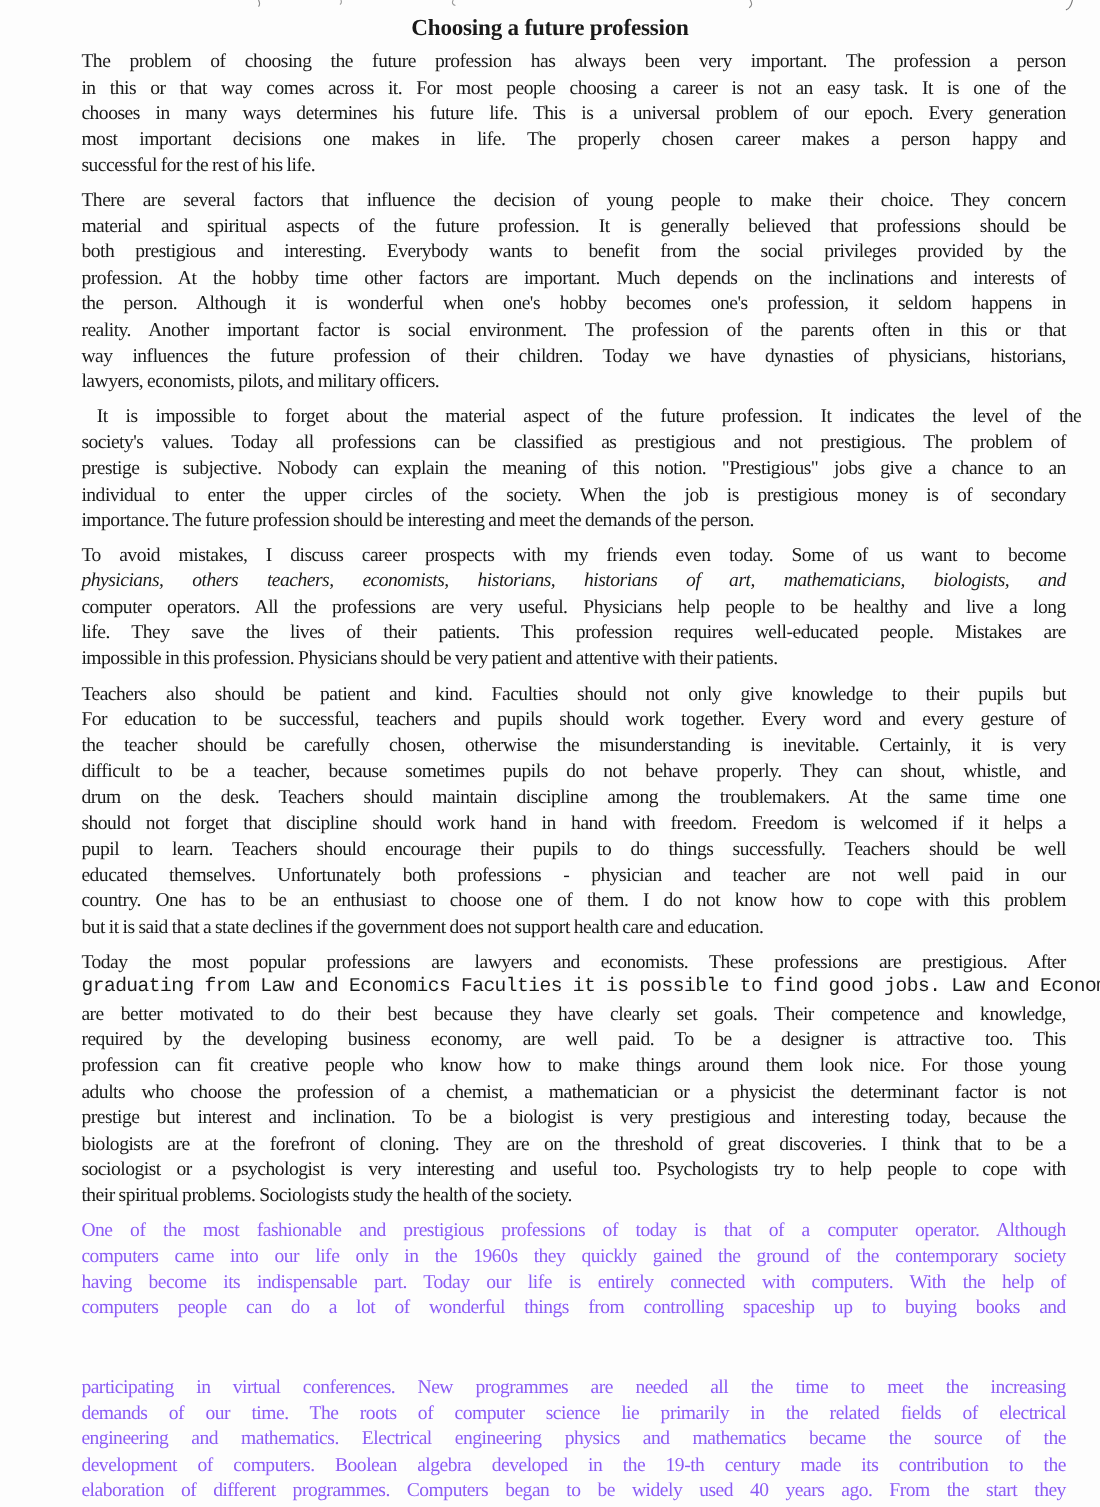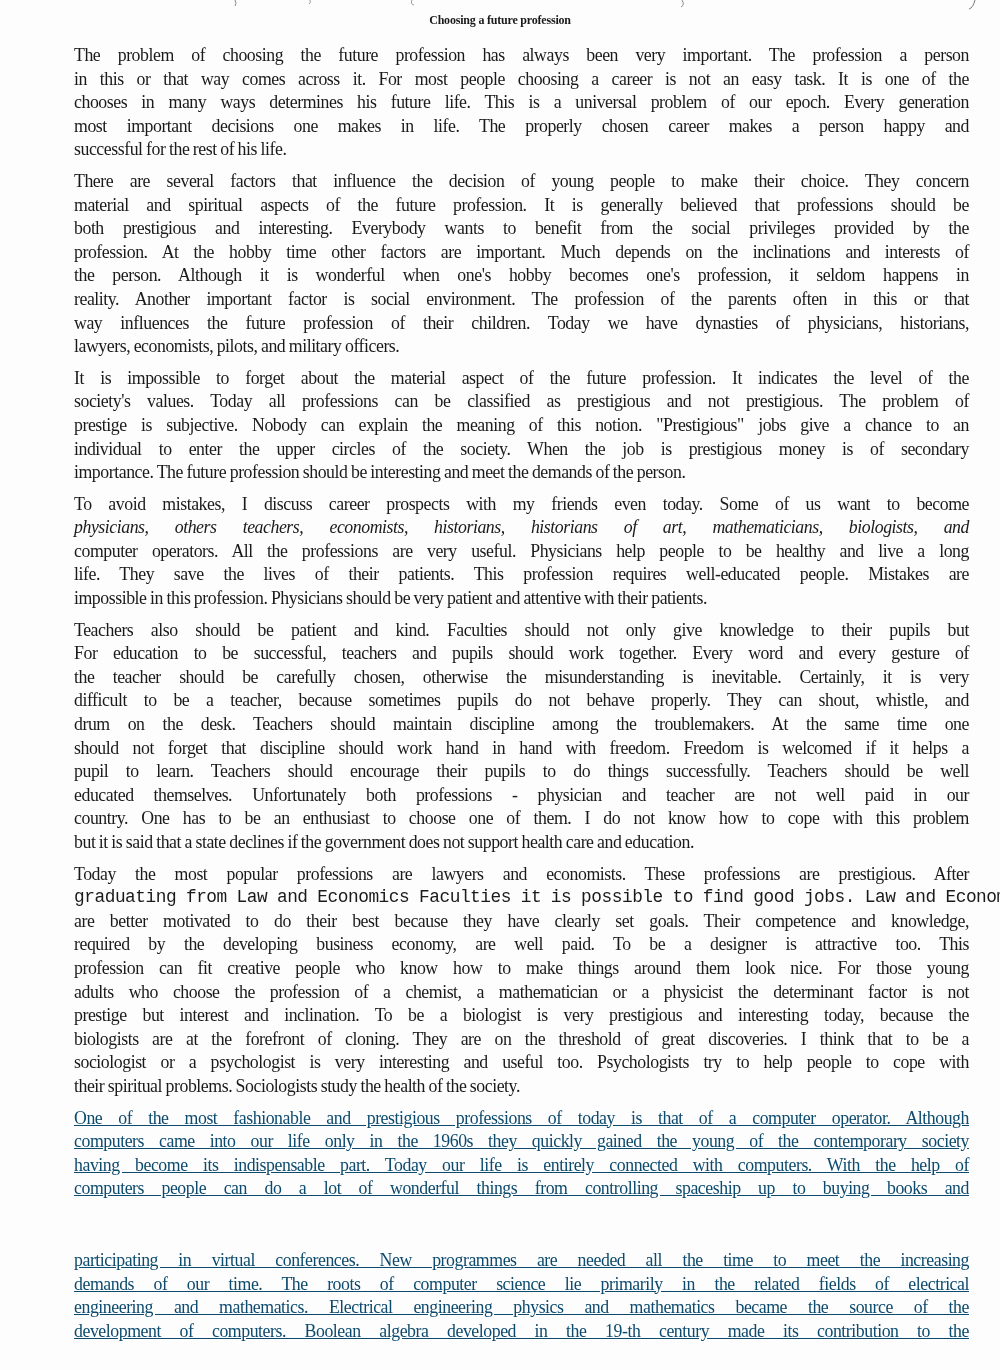--- a/index.html
+++ b/index.html
@@ -6,34 +6,34 @@
     body { width: 1000px; height: 1370px; overflow: hidden; position: relative; }
     .page {
       position: absolute; left: 0; top: 0; width: 1000px; height: 1370px;
       background: #fdfdfd;
       font-family: "Liberation Serif", "DejaVu Serif", serif;
       color: #1a1a1a;
     }
     .scribble { position: absolute; top: 0; left: 0; width: 1000px; height: 20px; }
     .title {
       position: absolute; top: 13px; left: 0; width: 1000px;
-      text-align: center; font-weight: bold; font-size: 12px;
+      text-align: center; font-weight: bold; font-size: 21px;
       letter-spacing: -0.2px;
     }
     .body {
       position: absolute; left: 74px; width: 895px; top: 44px;
     }
     .para { margin: 0 0 8px 0; }
     .line {
       display: block; font-size: 17.8px; line-height: 23.6px; height: 23.6px;
       white-space: nowrap; text-align: justify; text-align-last: justify;
       letter-spacing: -0.45px; word-spacing: -0.5px;
     }
     .line.last { text-align-last: left; }
-    .faded .line { color: #0c4a6e; text-decoration: underline; }
+    .faded .line { color: #8b5cf6; }
   </style>
 </head>
 <body>
 
 <div class="page">
   <svg class="scribble" viewBox="0 0 1000 20">
     <path d="M235 0 q2 4 0 6" stroke="#888" stroke-width="1" fill="none"></path>
     <path d="M310 0 q1 3 -1 4" stroke="#999" stroke-width="1" fill="none"></path>
     <path d="M412 0 q-2 4 2 5" stroke="#999" stroke-width="1" fill="none"></path>
     <path d="M682 0 q3 5 -1 7" stroke="#888" stroke-width="1" fill="none"></path>
@@ -54,21 +54,21 @@
         <span class="line" style="display: block; width: 895px;">There are several factors that influence the decision of young people to make their choice. They concern</span>
         <span class="line" style="display: block; width: 895px;">material and spiritual aspects of the future profession. It is generally believed that professions should be</span>
         <span class="line" style="display: block; width: 895px;">both prestigious and interesting. Everybody wants to benefit from the social privileges provided by the</span>
         <span class="line" style="display: block; width: 895px;">profession. At the hobby time other factors are important. Much depends on the inclinations and interests of</span>
         <span class="line" style="display: block; width: 895px;">the person. Although it is wonderful when one's hobby becomes one's profession, it seldom happens in</span>
         <span class="line" style="display: block; width: 895px;">reality. Another important factor is social environment. The profession of the parents often in this or that</span>
         <span class="line" style="display: block; width: 895px;">way influences the future profession of their children. Today we have dynasties of physicians, historians,</span>
         <span class="line last" style="display: block; width: 895px;">lawyers, economists, pilots, and military officers.</span>
       </div>
       <div class="para">
-        <span class="line" style="display: block; width: 895px;">It is impossible to forget about the material aspect of the future profession. It indicates the level of the</span>
+        <span class="line" style="display: block; width: 895px; margin-left: 14px;">It is impossible to forget about the material aspect of the future profession. It indicates the level of the</span>
         <span class="line" style="display: block; width: 895px;">society's values. Today all professions can be classified as prestigious and not prestigious. The problem of</span>
         <span class="line" style="display: block; width: 895px;">prestige is subjective. Nobody can explain the meaning of this notion. "Prestigious" jobs give a chance to an</span>
         <span class="line" style="display: block; width: 895px;">individual to enter the upper circles of the society. When the job is prestigious money is of secondary</span>
         <span class="line last" style="display: block; width: 895px;">importance. The future profession should be interesting and meet the demands of the person.</span>
       </div>
       <div class="para">
         <span class="line" style="display: block; width: 895px;">To avoid mistakes, I discuss career prospects with my friends even today. Some of us want to become</span>
         <span class="line" style="display: block; width: 895px; font-style: italic;">physicians, others teachers, economists, historians, historians of art, mathematicians, biologists, and</span>
         <span class="line" style="display: block; width: 895px;">computer operators. All the professions are very useful. Physicians help people to be healthy and live a long</span>
         <span class="line" style="display: block; width: 895px;">life. They save the lives of their patients. This profession requires well-educated people. Mistakes are</span>
@@ -93,22 +93,23 @@
         <span class="line" style="display: block; width: 895px;">required by the developing business economy, are well paid. To be a designer is attractive too. This</span>
         <span class="line" style="display: block; width: 895px;">profession can fit creative people who know how to make things around them look nice. For those young</span>
         <span class="line" style="display: block; width: 895px;">adults who choose the profession of a chemist, a mathematician or a physicist the determinant factor is not</span>
         <span class="line" style="display: block; width: 895px;">prestige but interest and inclination. To be a biologist is very prestigious and interesting today, because the</span>
         <span class="line" style="display: block; width: 895px;">biologists are at the forefront of cloning. They are on the threshold of great discoveries. I think that to be a</span>
         <span class="line" style="display: block; width: 895px;">sociologist or a psychologist is very interesting and useful too. Psychologists try to help people to cope with</span>
         <span class="line last" style="display: block; width: 895px;">their spiritual problems. Sociologists study the health of the society.</span>
       </div>
       <div class="para faded">
         <span class="line" style="display: block; width: 895px;">One of the most fashionable and prestigious professions of today is that of a computer operator. Although</span>
-        <span class="line" style="display: block; width: 895px;">computers came into our life only in the 1960s they quickly gained the young of the contemporary society</span>
+        <span class="line" style="display: block; width: 895px;">computers came into our life only in the 1960s they quickly gained the ground of the contemporary society</span>
         <span class="line" style="display: block; width: 895px;">having become its indispensable part. Today our life is entirely connected with computers. With the help of</span>
         <span class="line" style="display: block; width: 895px;">computers people can do a lot of wonderful things from controlling spaceship up to buying books and</span>
         <span class="line" style="display: block; width: 895px; margin-top: 48px;">participating in virtual conferences. New programmes are needed all the time to meet the increasing</span>
         <span class="line" style="display: block; width: 895px;">demands of our time. The roots of computer science lie primarily in the related fields of electrical</span>
         <span class="line" style="display: block; width: 895px;">engineering and mathematics. Electrical engineering physics and mathematics became the source of the</span>
         <span class="line" style="display: block; width: 895px;">development of computers. Boolean algebra developed in the 19-th century made its contribution to the</span>
+        <span class="line" style="display: block; width: 895px;">elaboration of different programmes. Computers began to be widely used 40 years ago. From the start they</span>
       </div>
     </div>
 </div>
 
 </body></html>

